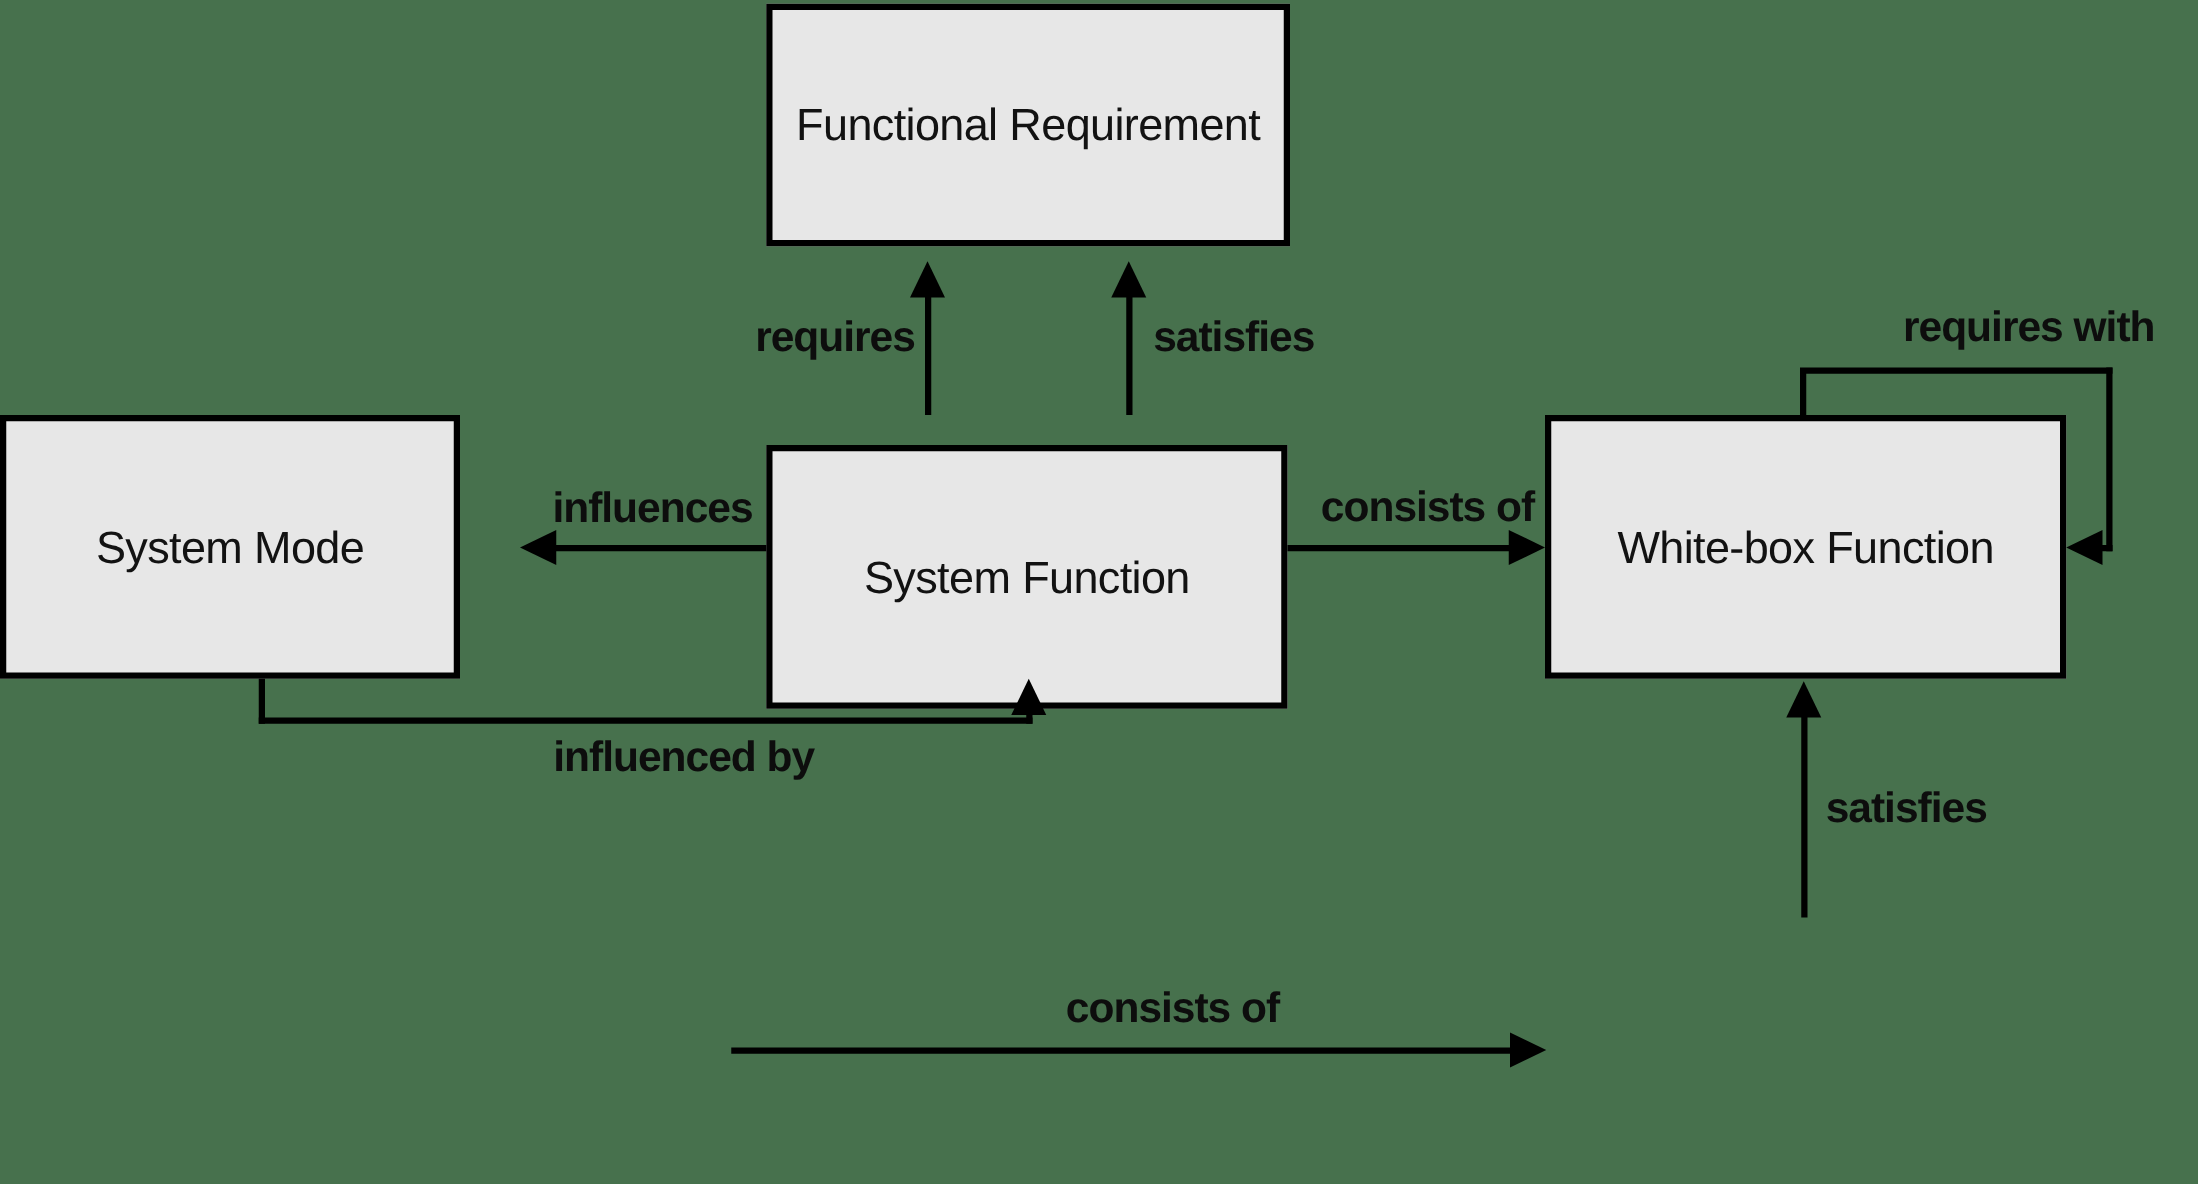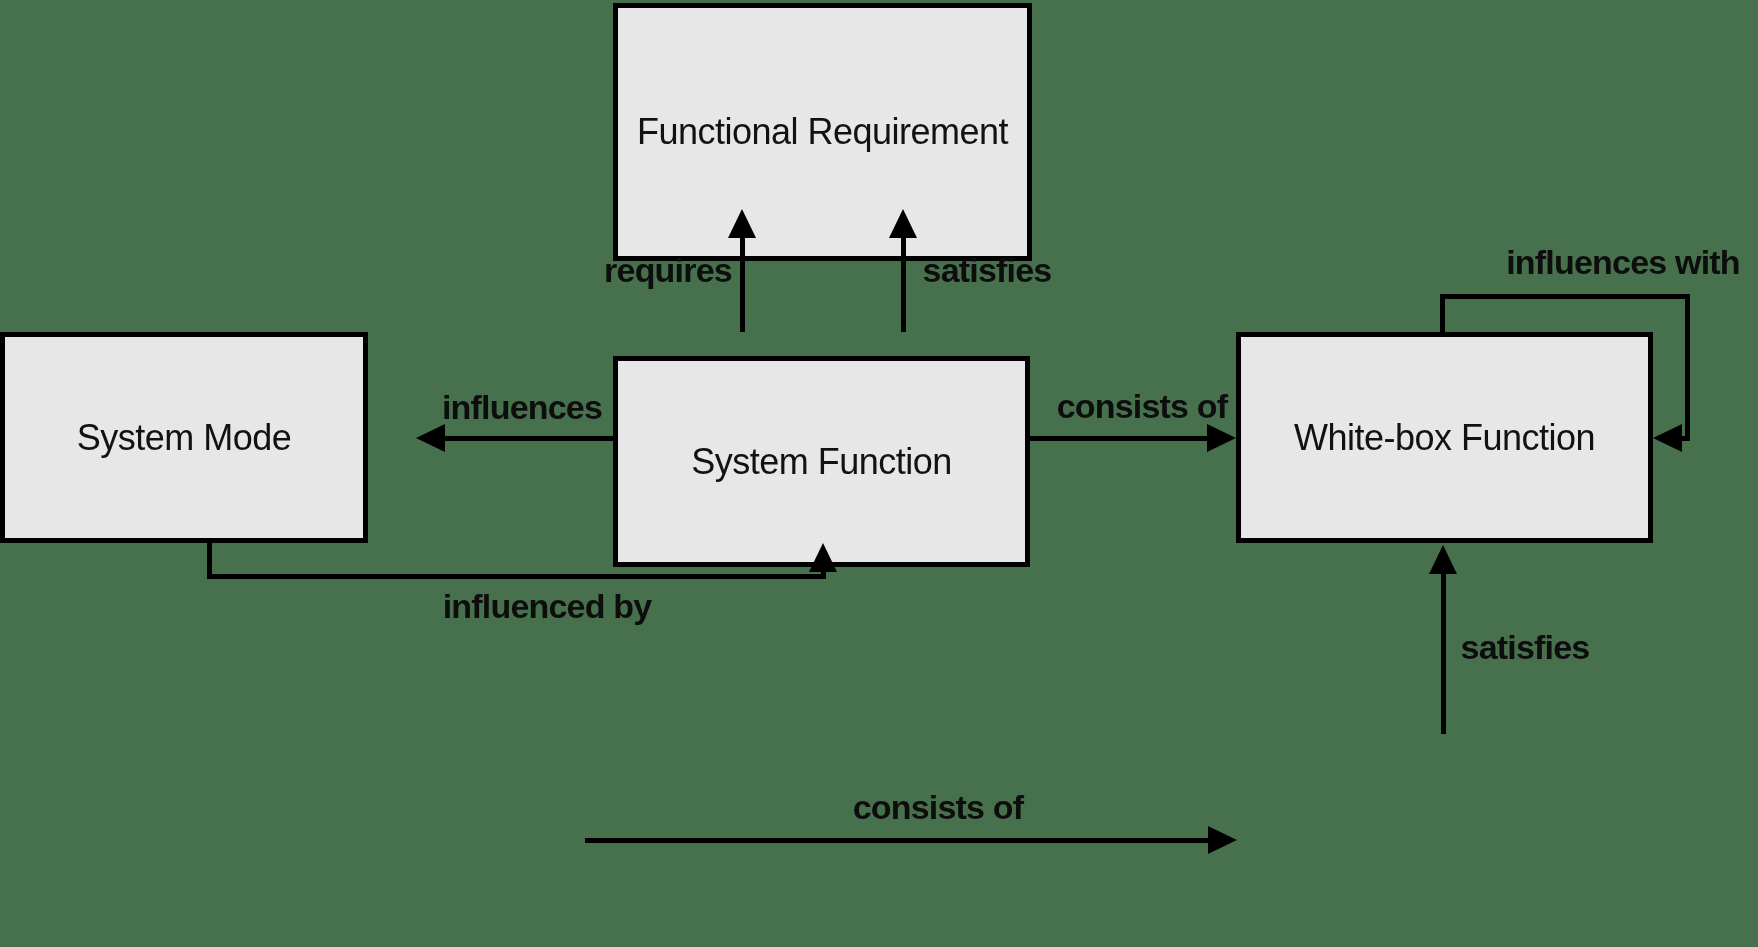--- a/index.html
+++ b/index.html
@@ -19,21 +19,21 @@
   .head{position:absolute;width:0;height:0;}
   .head.up{border-left:14px solid transparent;border-right:14px solid transparent;border-bottom:29px solid #000;}
   .head.left{border-top:14px solid transparent;border-bottom:14px solid transparent;border-right:29px solid #000;}
   .head.right{border-top:14px solid transparent;border-bottom:14px solid transparent;border-left:29px solid #000;}
   .elabel{
     position:absolute;transform:translate(-50%,-50%);
     color:#0d0d0d;font-size:34px;font-weight:700;letter-spacing:-0.8px;
     white-space:nowrap;
   }
   
-  #n-fr {left:613px;top:3px;width:419px;height:258px;}
+  #n-fr {left:613px;top:3px;width:419px;height:194px;}
   #n-sm {left:0px;top:332px;width:368px;height:211px;}
   #n-sf {left:613px;top:332px;width:417px;height:211px;margin-top:24px;}
   #n-wbf{left:1236px;top:332px;width:417px;height:211px;align-items:center;}
   #n-lca{left:171px;top:735px;width:414px;height:207px;}
   #n-lc {left:1237px;top:734px;width:416px;height:207px;}
   #n-lca .lbl{max-width:360px;}
 </style>
 </head>
 <body>
 
@@ -72,21 +72,21 @@
   <div class="line" style="left:207px;top:574px;width:619px;height:5px;"></div>
   <div class="line" style="left:821px;top:569px;width:5px;height:10px;"></div>
   <div class="head up" style="left:809px;top:543px;"></div>
   <div class="elabel" style="left:547px;top:606px;">influenced by</div>
 
   <div class="line" style="left:1440px;top:296px;width:5px;height:36px;"></div>
   <div class="line" style="left:1440px;top:294px;width:250px;height:5px;"></div>
   <div class="line" style="left:1685px;top:294px;width:5px;height:147px;"></div>
   <div class="line" style="left:1679px;top:436px;width:11px;height:5px;"></div>
   <div class="head left" style="left:1653px;top:424px;"></div>
-  <div class="elabel" style="left:1623px;top:262px;">influences with</div>
+  <div class="elabel" style="left:1623px;top:262px;">requires with</div>
 
   <div class="line" style="left:1441px;top:571px;width:5px;height:163px;"></div>
   <div class="head up" style="left:1429px;top:545px;"></div>
   <div class="elabel" style="left:1525px;top:647px;">satisfies</div>
 
   <div class="line" style="left:585px;top:838px;width:625px;height:5px;"></div>
   <div class="head right" style="left:1208px;top:826px;"></div>
   <div class="elabel" style="left:938px;top:807px;">consists of</div>
 
 </div>

